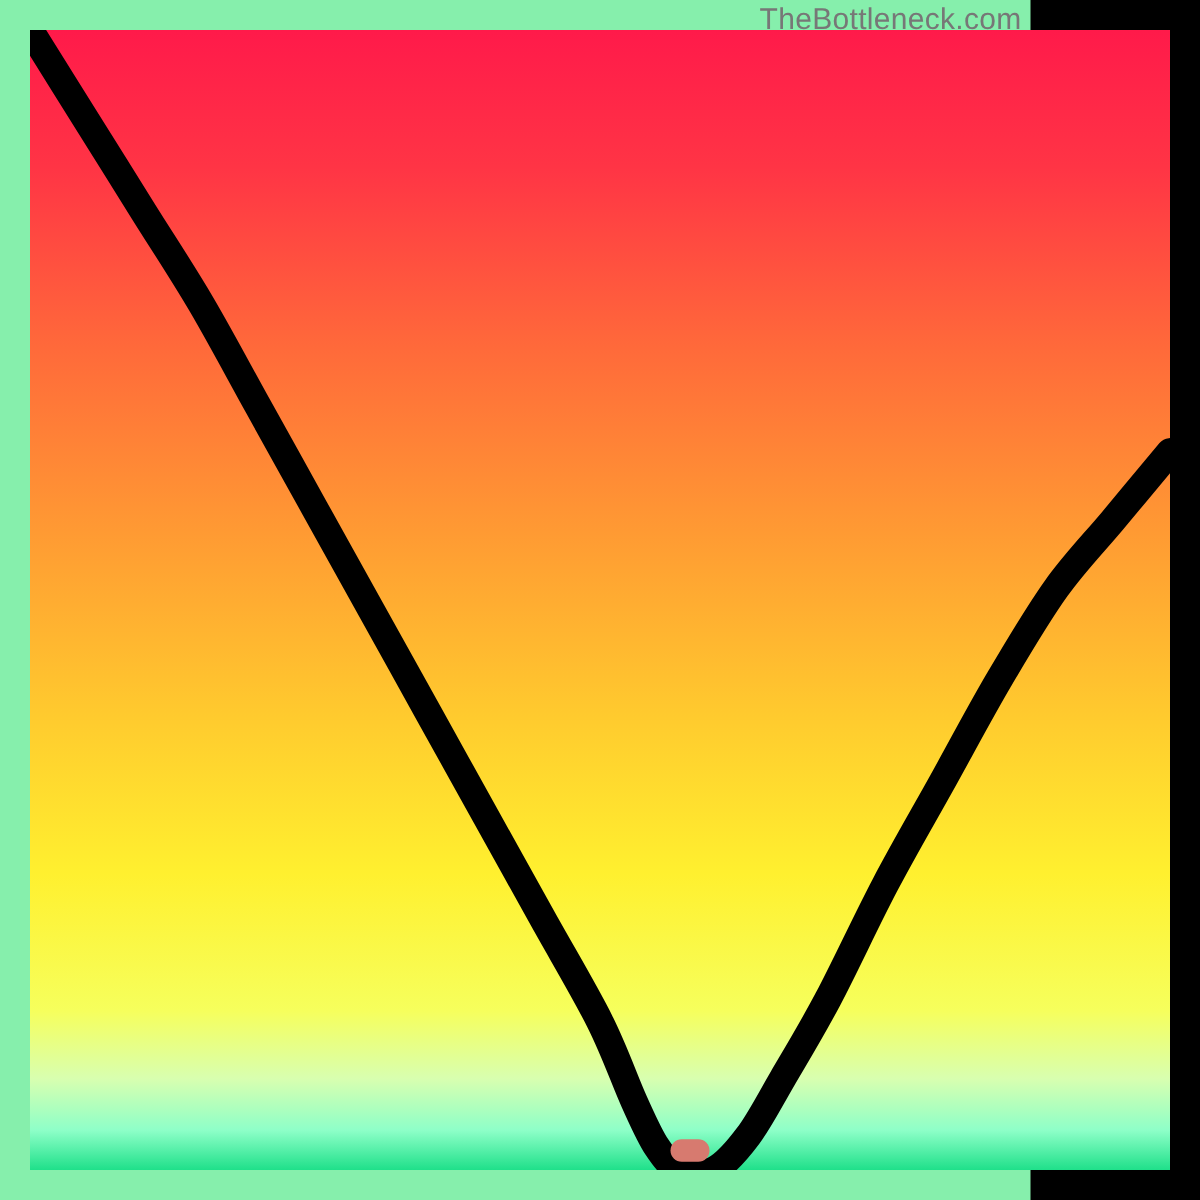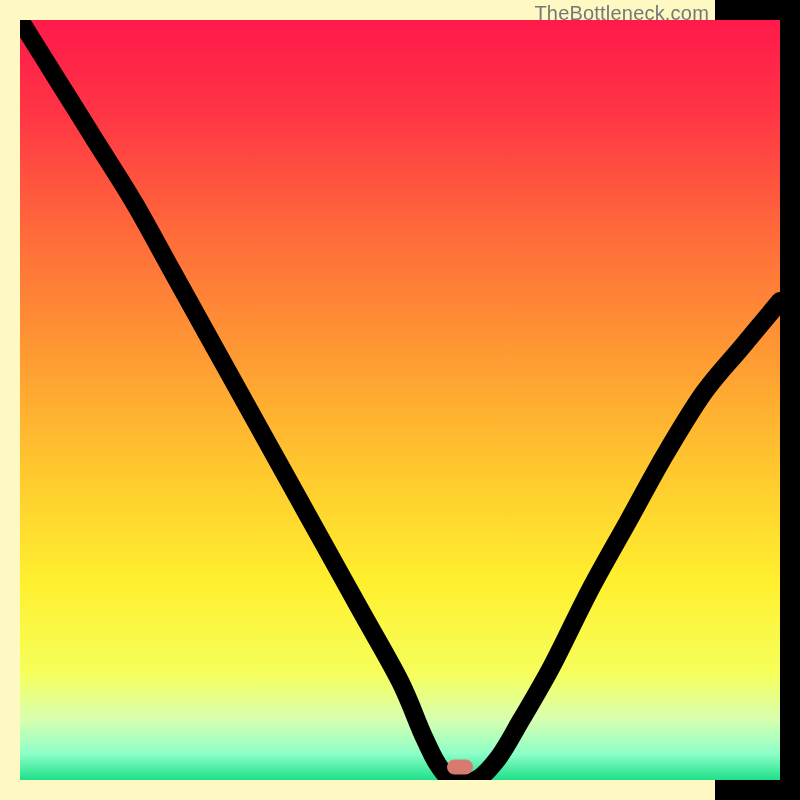--- a/index.html
+++ b/index.html
@@ -8,22 +8,21 @@
     width: 800px;
     height: 800px;
     background: #000;
     overflow: hidden;
     font-family: Arial, Helvetica, sans-serif;
   }
   .frame {
     position: relative;
     width: 687px;
     height: 800px;
-    background: #fef9c3;
-    padding-left: 28px;
+    background: #86efac;
   }
   .plot {
     position: absolute;
     left: 20px;
     top: 20px;
     width: 760px;
     height: 760px;
     overflow: hidden;
   }
   .gradient {

